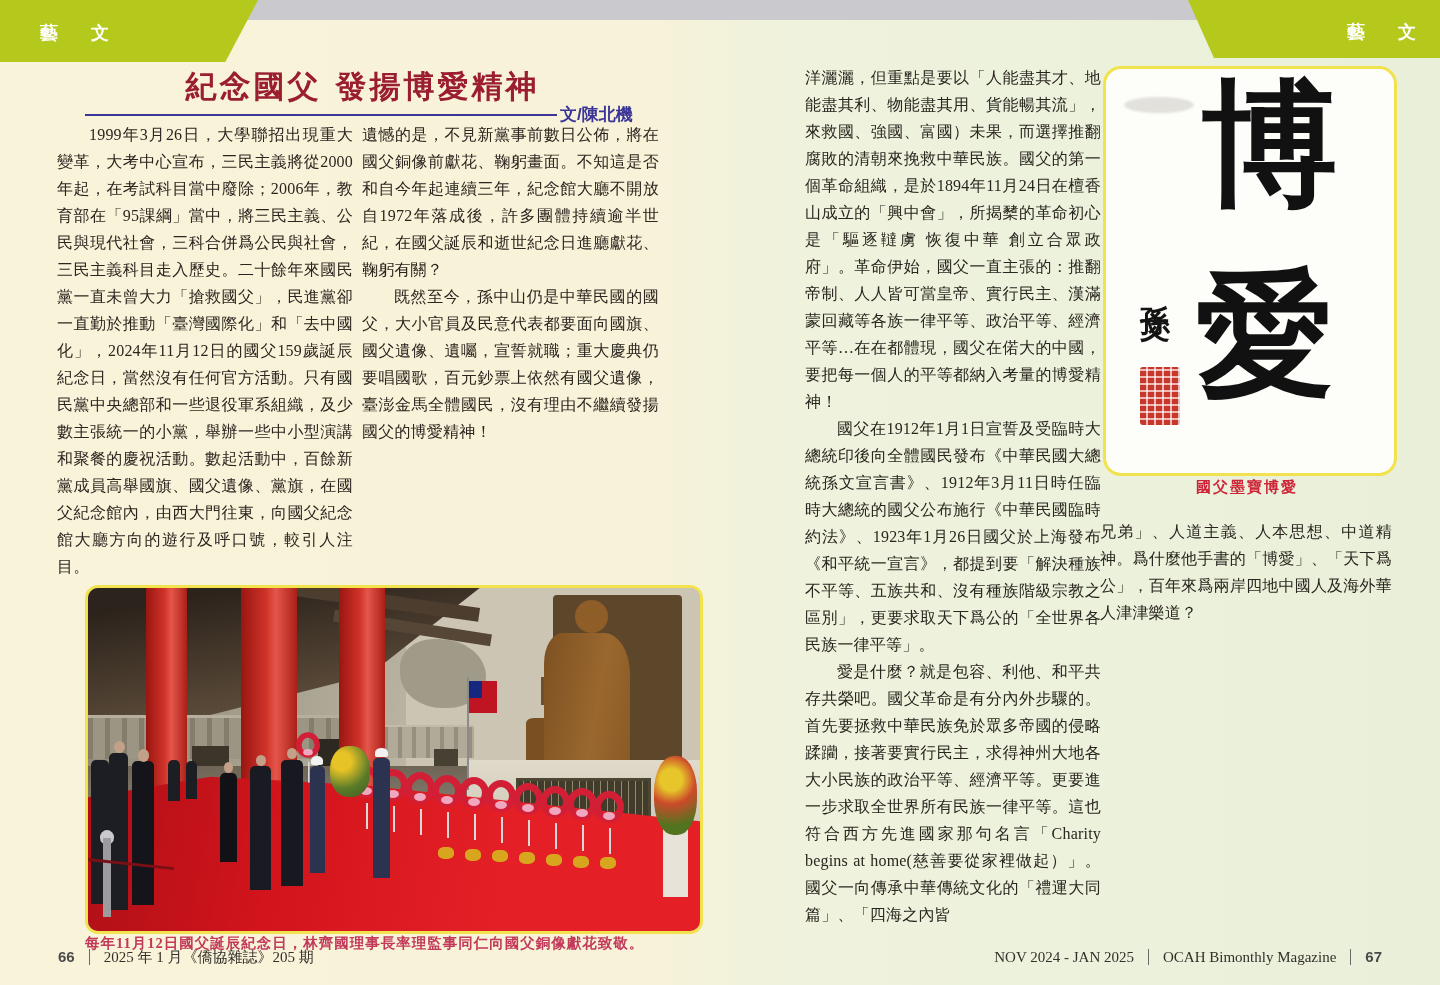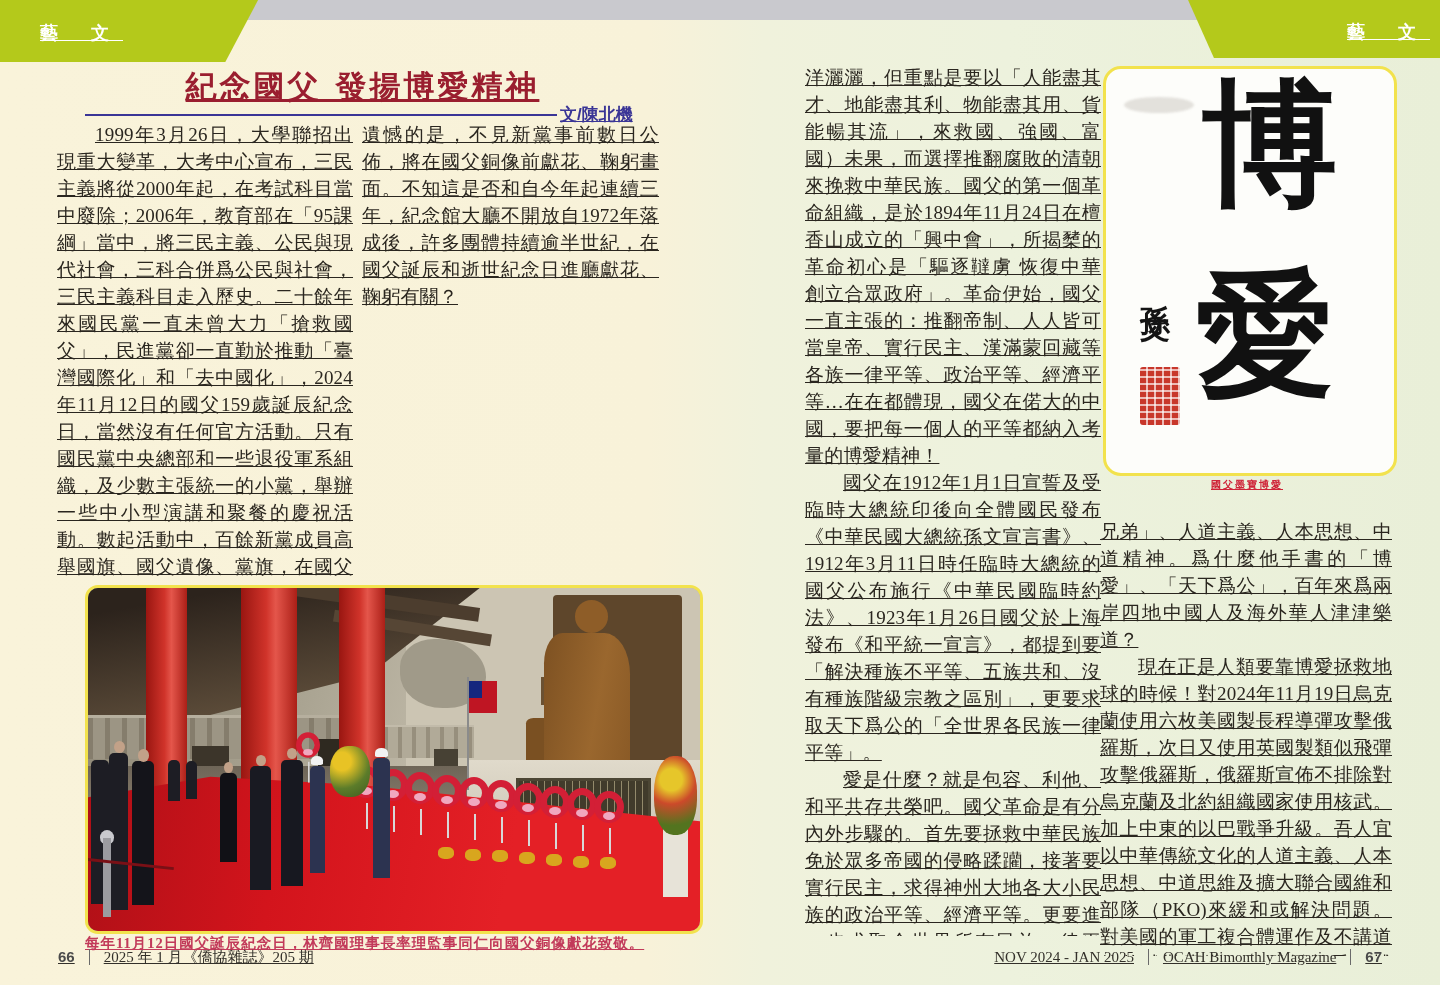--- a/index.html
+++ b/index.html
@@ -1,32 +1,32 @@
 <!DOCTYPE html>
 <html><head>
 <meta charset="utf-8">
 <style>
   html,body{margin:0;padding:0;}
   body{
     width:1440px;height:985px;position:relative;overflow:hidden;
     background:linear-gradient(90deg,#f9f3da 0%,#f8f2d9 45%,#f0f2dc 53%,#edf2dd 70%,#e9efd8 100%);
     font-family:"Liberation Serif","DejaVu Serif",serif;
   }
-  .abs{position:absolute;text-decoration:underline;}
+  .abs{position:absolute;}
   
   .grey-band{left:0;top:0;width:1440px;height:20px;background:#c9c9ce;z-index:1;}
   .green-corner{background:#b4c91b;z-index:2;}
   .green-left{left:0;top:0;width:262px;height:62px;clip-path:polygon(0 0,98.5% 0,86% 100%,0 100%);}
   .green-right{left:1186px;top:0;width:254px;height:58px;clip-path:polygon(0.8% 0,100% 0,100% 100%,11% 100%);}
   .corner-label{color:#fff;font-family:"Liberation Sans",sans-serif;font-size:18px;font-weight:bold;letter-spacing:14px;z-index:3;white-space:nowrap;}
   
   .page-title{left:90px;top:66px;width:545px;text-align:center;font-size:31px;font-weight:900;color:#9a1e2f;letter-spacing:3px;font-family:"DejaVu Serif","Liberation Serif",serif;}
   .byline-line{left:85px;top:114px;width:472px;height:0;border-top:2.5px solid #3a3596;}
   .byline{left:560px;top:103px;font-size:17px;font-weight:bold;color:#3a3596;font-family:"Liberation Sans",sans-serif;}
-  .col{font-size:19px;line-height:27px;text-align:justify;color:#2a261f;overflow:hidden;letter-spacing:0.2px;}
+  .col{font-size:16px;line-height:27px;text-align:justify;color:#2a261f;overflow:hidden;letter-spacing:0.2px;}
   .col p{margin:0;}
   .col p.indent{text-indent:2em;}
   .col-l1{left:57px;top:121px;width:296px;height:462px;}
   .col-l2{left:362px;top:121px;width:297px;height:462px;}
   .col-r1{left:805px;top:64px;width:296px;height:872px;}
   .col-r2{left:1100px;top:498px;width:292px;height:438px;margin-top:20px;}
   
   .photo{left:85px;top:585px;width:612px;height:343px;border:3px solid #f2e24d;border-radius:13px;overflow:hidden;background:#b5ae9d;z-index:2;}
   .photo *{position:absolute;}
   .ph-wall{left:0;top:0;width:100%;height:100%;background:linear-gradient(105deg,#8d8675 0%,#aaa492 35%,#c6bfae 62%,#cdc7b6 100%);}
@@ -76,21 +76,21 @@
   
   .cal-card{left:1103px;top:66px;width:288px;height:404px;background:#fdfdfa;border:3px solid #f2e24d;border-radius:18px;z-index:2;overflow:hidden;}
   .cal-card *{position:absolute;}
   .cal-smudge{left:18px;top:28px;width:70px;height:16px;background:#e3e1dc;border-radius:50%;filter:blur(1px);}
   .cal-char{color:#111;font-weight:900;font-family:"DejaVu Serif","Liberation Serif",serif;line-height:1;}
   .cal-char1{left:96px;top:6px;font-size:136px;}
   .cal-char2{left:90px;top:196px;font-size:138px;}
   .cal-sig{left:34px;top:212px;font-size:30px;font-weight:bold;color:#141414;writing-mode:vertical-rl;letter-spacing:6px;line-height:1;}
   .cal-seal{left:34px;top:298px;width:40px;height:58px;background:#c8372b;border-radius:3px;
     background-image:repeating-linear-gradient(0deg,transparent 0 5px,rgba(255,255,255,.65) 5px 7px),repeating-linear-gradient(90deg,transparent 0 6px,rgba(255,255,255,.65) 6px 8px);}
-  .cal-caption{left:1103px;top:478px;width:288px;text-align:center;font-size:10px;font-weight:bold;color:#cf2438;letter-spacing:2px;}
+  .cal-caption{left:1103px;top:478px;width:288px;text-align:center;font-size:15px;font-weight:bold;color:#cf2438;letter-spacing:2px;}
   
   .footer{font-size:15px;color:#33302a;text-align:center;}
   .f-num{font-family:"Liberation Sans",sans-serif;font-weight:bold;color:#4a4a4a;}
   .f-bar{display:inline-block;width:0;height:16px;border-left:1.5px solid #6a6a6a;margin:0 14px;vertical-align:-3px;}
   .footer-left{left:58px;top:948px;}
   .footer-right{right:58px;top:948px;text-align:right;}
 </style>
 </head>
 <body>
 
@@ -102,20 +102,21 @@
 
 <div class="abs page-title">紀念國父 發揚博愛精神</div>
 <div class="abs byline-line"></div>
 <div class="abs byline">文/陳北機</div>
 
 <div class="abs col col-l1">
     <p class="para indent">1999年3月26日，大學聯招出現重大變革，大考中心宣布，三民主義將從2000年起，在考試科目當中廢除；2006年，教育部在「95課綱」當中，將三民主義、公民與現代社會，三科合併爲公民與社會，三民主義科目走入歷史。二十餘年來國民黨一直未曾大力「搶救國父」，民進黨卻一直勤於推動「臺灣國際化」和「去中國化」，2024年11月12日的國父159歲誕辰紀念日，當然沒有任何官方活動。只有國民黨中央總部和一些退役軍系組織，及少數主張統一的小黨，舉辦一些中小型演講和聚餐的慶祝活動。數起活動中，百餘新黨成員高舉國旗、國父遺像、黨旗，在國父紀念館內，由西大門往東，向國父紀念館大廳方向的遊行及呼口號，較引人注目。</p>
   </div>
 <div class="abs col col-l2">
     <p class="para">遺憾的是，不見新黨事前數日公佈，將在國父銅像前獻花、鞠躬畫面。不知這是否和自今年起連續三年，紀念館大廳不開放自1972年落成後，許多團體持續逾半世紀，在國父誕辰和逝世紀念日進廳獻花、鞠躬有關？</p>
+    <p class="para indent">既然至今，孫中山仍是中華民國的國父，大小官員及民意代表都要面向國旗、國父遺像、遺囑，宣誓就職；重大慶典仍要唱國歌，百元鈔票上依然有國父遺像，臺澎金馬全體國民，沒有理由不繼續發揚國父的博愛精神！</p>
   </div>
 
 <div class="abs photo">
   <div class="ph-wall"></div>
   <div class="ph-wall-hi"></div>
   <div class="ph-mural"></div>
   <div class="ph-ceiling"></div>
   <div class="ph-beam1"></div>
   <div class="ph-beam2"></div>
   <div class="ph-balcony"></div>
@@ -199,18 +200,17 @@
   <div class="cal-smudge"></div>
   <div class="cal-char cal-char1">博</div>
   <div class="cal-char cal-char2">愛</div>
   <div class="cal-sig">孫文</div>
   <div class="cal-seal"></div>
 </div>
 <div class="abs cal-caption">國父墨寶博愛</div>
 
 <div class="abs col col-r2">
     <p class="para">兄弟」、人道主義、人本思想、中道精神。爲什麼他手書的「博愛」、「天下爲公」，百年來爲兩岸四地中國人及海外華人津津樂道？</p>
-    <p class="para indent">現在正是人類要靠博愛拯救地球的時候！對2024年11月19日烏克蘭使用六枚美國製長程導彈攻擊俄羅斯，次日又使用英國製類似飛彈攻擊俄羅斯，俄羅斯宣佈不排除對烏克蘭及北約組織國家使用核武。加上中東的以巴戰爭升級。吾人宜以中華傳統文化的人道主義、人本思想、中道思維及擴大聯合國維和部隊（PKO)來緩和或解決問題。對美國的軍工複合體運作及不講道德的武裝臺灣，除發揮眞愛、博愛，沒有其他途徑了！(作者爲中華戰略學會常務理事)</p>
   </div>
 
 <div class="abs footer footer-right">
   <span>NOV 2024 - JAN 2025</span><span class="f-bar"></span><span>OCAH Bimonthly Magazine</span><span class="f-bar"></span><span class="f-num">67</span>
 </div>
 
 </body></html>

